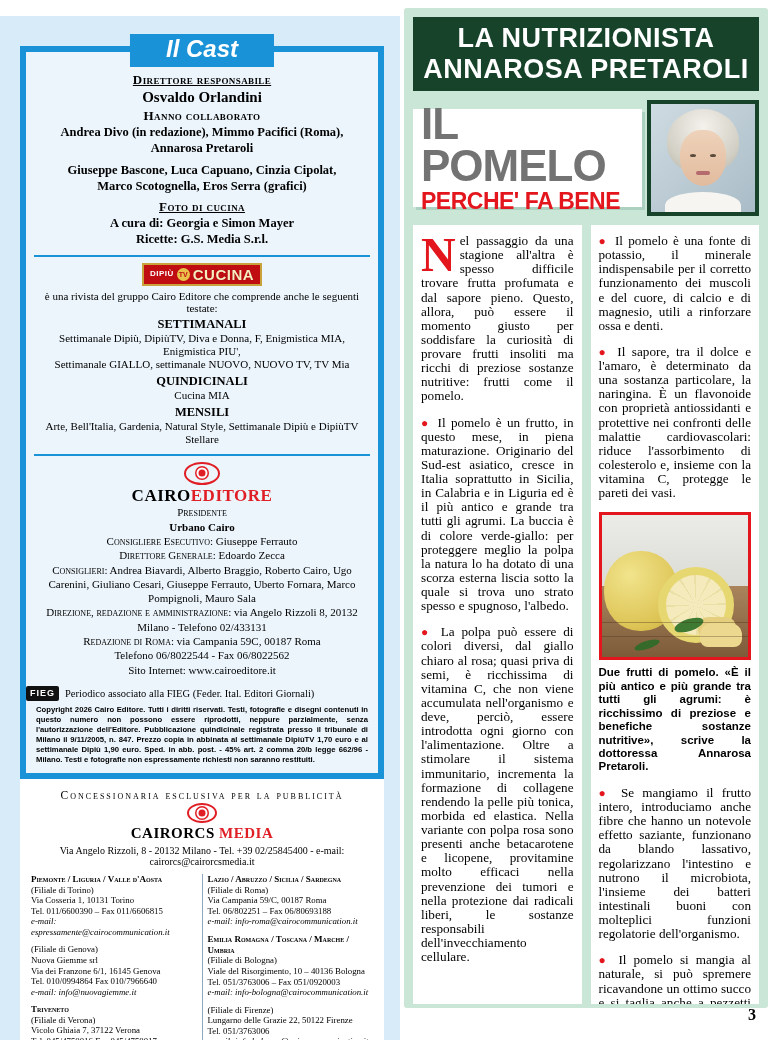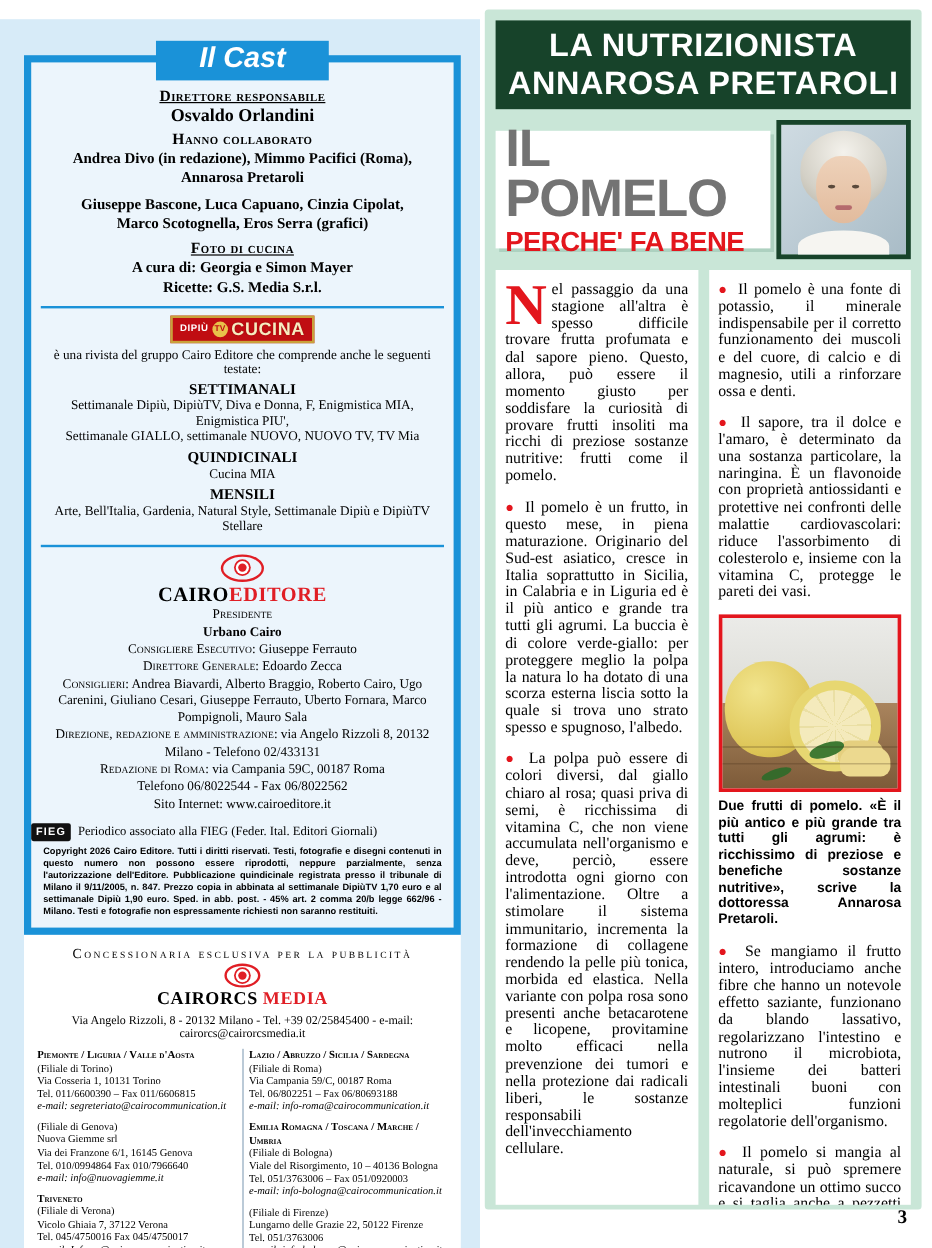--- a/index.html
+++ b/index.html
@@ -160,21 +160,21 @@
     <div class="conc-brand"><span>CAIRORCS</span> <span class="red">MEDIA</span></div>
     <div class="conc-address">Via Angelo Rizzoli, 8 - 20132 Milano - Tel. +39 02/25845400 - e-mail: cairorcs@cairorcsmedia.it</div>
 
     <div class="conc-cols">
       <div class="conc-col">
         <div class="filiale">
           <div class="region">Piemonte / Liguria / Valle d'Aosta</div>
           <div>(Filiale di Torino)</div>
           <div>Via Cosseria 1, 10131 Torino</div>
           <div>Tel. 011/6600390 – Fax 011/6606815</div>
-          <div class="em">e-mail: segreteriato@cairocommunication.it</div>
+          <div class="em">e-mail: espressamente@cairocommunication.it</div>
         </div>
         <div class="filiale">
           <div>(Filiale di Genova)</div>
           <div>Nuova Giemme srl</div>
           <div>Via dei Franzone 6/1, 16145 Genova</div>
           <div>Tel. 010/0994864 Fax 010/7966640</div>
           <div class="em">e-mail: info@nuovagiemme.it</div>
         </div>
         <div class="filiale">
           <div class="region">Triveneto</div>

